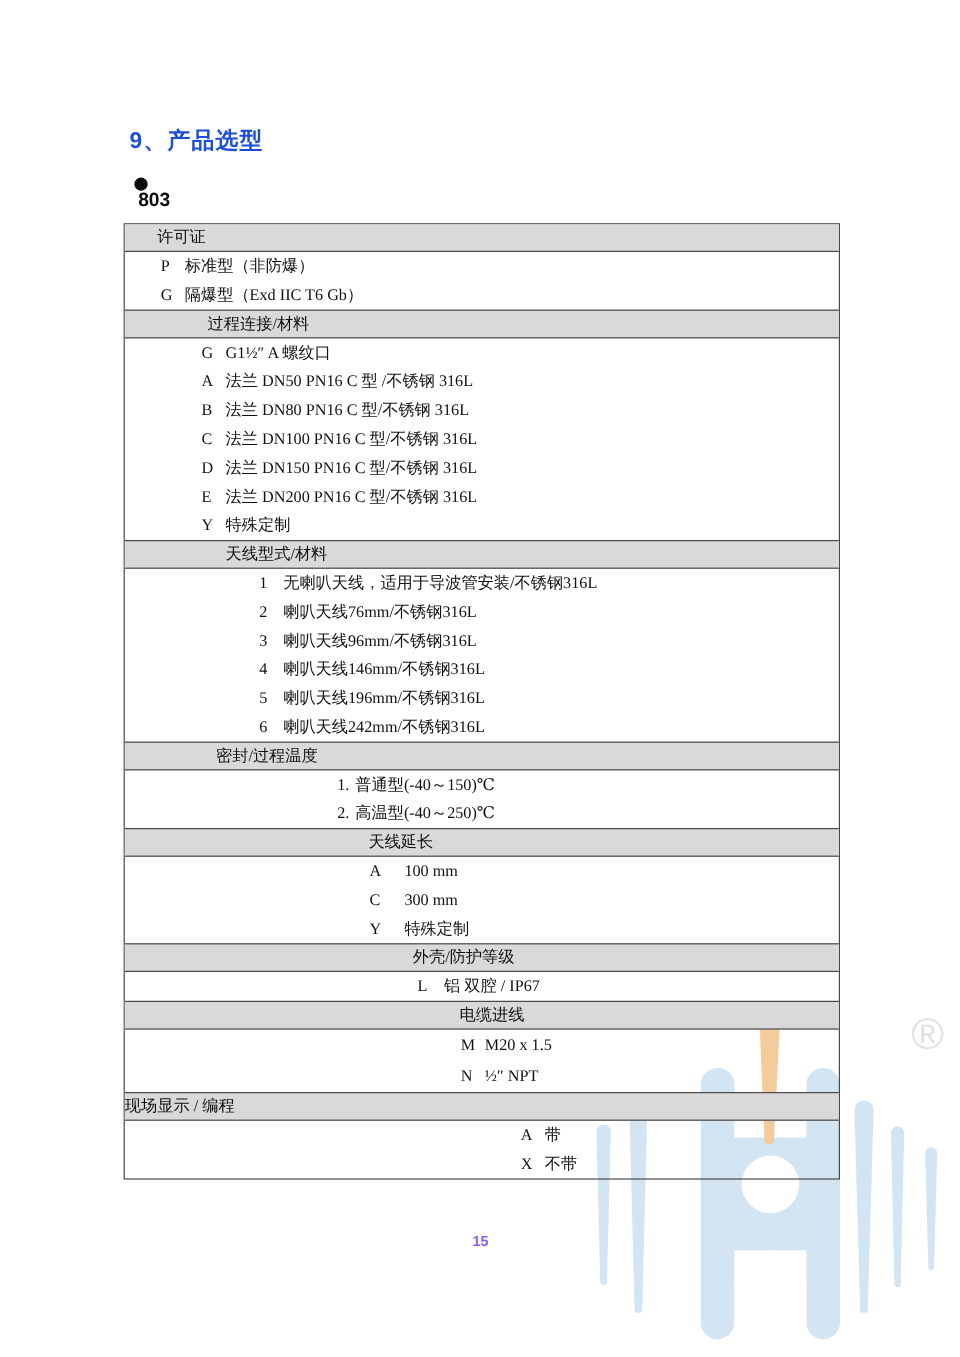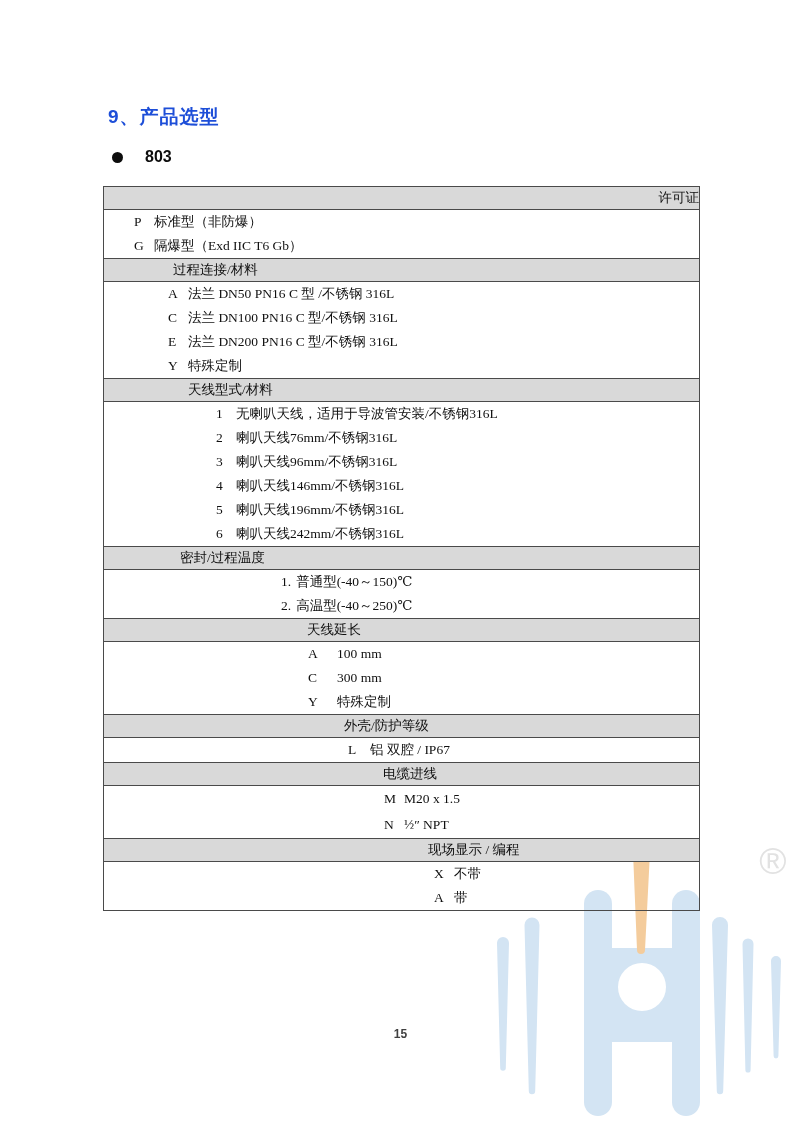--- a/index.html
+++ b/index.html
@@ -16,58 +16,58 @@
 
   .doc-title{
     position:absolute;left:108px;top:104px;z-index:2;
     font-family:"Liberation Sans","DejaVu Sans",sans-serif;
     font-weight:700;font-size:19px;letter-spacing:1px;color:#1d4ed8;
   }
   .bullet-line{
     position:absolute;left:112px;top:148px;z-index:2;
     display:flex;align-items:center;
     font-family:"Liberation Sans","DejaVu Sans",sans-serif;
-    font-weight:700;font-size:16px;color:#0d0d0d;
+    font-weight:700;font-size:16px;color:#0d0d0d;flex-direction:column;
   }
   .bullet-dot{width:11px;height:11px;border-radius:50%;background:#0d0d0d;margin-right:22px;}
 
   .pick-table{
     position:absolute;left:103px;top:186px;width:595px;z-index:2;
     border:1px solid var(--table_border,#4a4a4a);
     font-size:13.5px;color:#101010;
   }
   .sec-header{
     height:22px;line-height:22px;
     background:var(--header_bg,#d9d9d9);
     border-top:1px solid var(--table_border,#4a4a4a);
     border-bottom:1px solid var(--table_border,#4a4a4a);
     white-space:nowrap;
   }
-  .sec-header.first{border-top:none;text-align:right;}
+  .sec-header.first{border-top:none;}
   .item-row{height:24px;line-height:24px;white-space:nowrap;background:transparent;}
   .code{display:inline-block;min-width:12px;margin-right:8px;}
 
   .h0{padding-left:27px}  .b0 .item-row{padding-left:30px}
   .h1{padding-left:69px}  .b1 .item-row{padding-left:64px}
   .h2{padding-left:84px} .b2 .item-row{padding-left:112px}
   .h3{padding-left:76px} .b3 .item-row{padding-left:177px}
   .h4{padding-left:203px} .b4 .item-row{padding-left:204px}
   .h5{padding-left:240px} .b5 .item-row{padding-left:244px}
   .h6{padding-left:279px} .b6 .item-row{padding-left:280px;height:26px;line-height:26px}
-  .h7{padding-left:324px} .b7 .item-row{padding-left:330px}
+  .h7{} .b7 .item-row{padding-left:330px}
 
   .b3 .code{min-width:0;margin-right:5px}
   .b4 .code{margin-right:17px}
   .b5 .code{margin-right:10px}
 
   .page-num{
     position:absolute;left:103px;top:1027px;width:595px;z-index:2;
     text-align:center;
     font-family:"Liberation Sans","DejaVu Sans",sans-serif;
-    font-size:12px;font-weight:600;color:#404040;
+    font-size:12px;font-weight:600;color:#8b5cf6;
   }
 </style>
 </head>
 <body>
 
 <div class="page">
 
   <svg class="watermark" width="800" height="1131" viewBox="0 0 800 1131">
     <g fill="var(--wm_blue)">
       <path d="M497 943 A6 6 0 0 1 509 943 L505.8 1068 A2.8 2.8 0 0 1 500.2 1068 Z"></path>
@@ -96,22 +96,25 @@
   <div class="pick-table">
 
     <div class="sec-header first h0">许可证</div>
     <div class="sec-body b0">
       <div class="item-row"><span class="code">P</span><span>标准型（非防爆）</span></div>
       <div class="item-row"><span class="code">G</span><span>隔爆型（Exd IIC T6 Gb）</span></div>
     </div>
 
     <div class="sec-header h1">过程连接/材料</div>
     <div class="sec-body b1">
+      <div class="item-row"><span class="code">G</span><span>G1½″ A 螺纹口</span></div>
       <div class="item-row"><span class="code">A</span><span>法兰 DN50 PN16 C 型 /不锈钢 316L</span></div>
+      <div class="item-row"><span class="code">B</span><span>法兰 DN80 PN16 C 型/不锈钢 316L</span></div>
       <div class="item-row"><span class="code">C</span><span>法兰 DN100 PN16 C 型/不锈钢 316L</span></div>
+      <div class="item-row"><span class="code">D</span><span>法兰 DN150 PN16 C 型/不锈钢 316L</span></div>
       <div class="item-row"><span class="code">E</span><span>法兰 DN200 PN16 C 型/不锈钢 316L</span></div>
       <div class="item-row"><span class="code">Y</span><span>特殊定制</span></div>
     </div>
 
     <div class="sec-header h2">天线型式/材料</div>
     <div class="sec-body b2">
       <div class="item-row"><span class="code">1</span><span>无喇叭天线，适用于导波管安装/不锈钢316L</span></div>
       <div class="item-row"><span class="code">2</span><span>喇叭天线76mm/不锈钢316L</span></div>
       <div class="item-row"><span class="code">3</span><span>喇叭天线96mm/不锈钢316L</span></div>
       <div class="item-row"><span class="code">4</span><span>喇叭天线146mm/不锈钢316L</span></div>
@@ -138,21 +141,21 @@
     </div>
 
     <div class="sec-header h6">电缆进线</div>
     <div class="sec-body b6">
       <div class="item-row"><span class="code">M</span><span>M20 x 1.5</span></div>
       <div class="item-row"><span class="code">N</span><span>½″ NPT</span></div>
     </div>
 
     <div class="sec-header h7">现场显示 / 编程</div>
     <div class="sec-body b7">
+      <div class="item-row"><span class="code">A</span><span>带</span></div>
       <div class="item-row"><span class="code">X</span><span>不带</span></div>
-      <div class="item-row"><span class="code">A</span><span>带</span></div>
     </div>
 
   </div>
 
   <div class="page-num">15</div>
 
 </div>
 
 </body></html>

